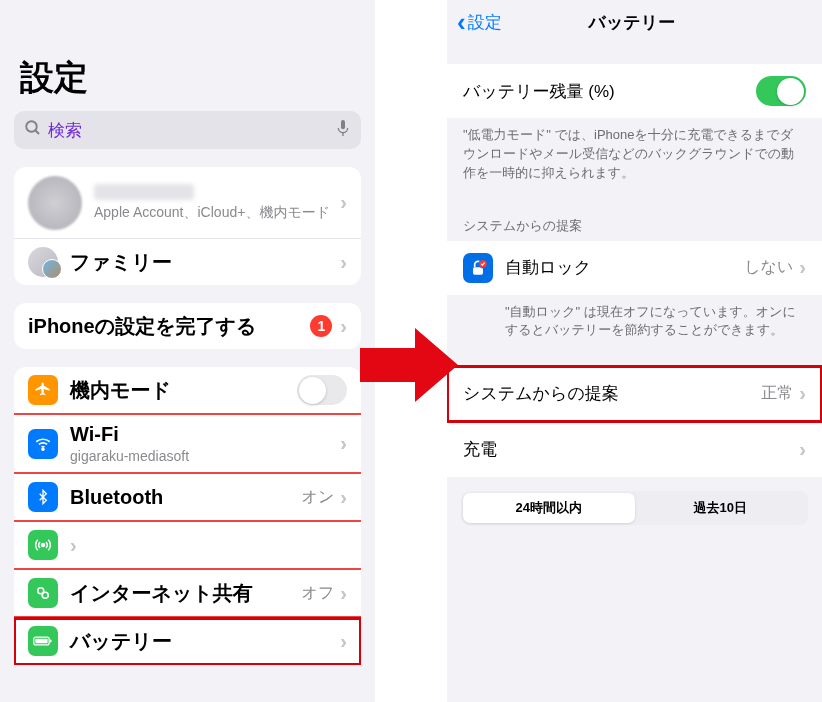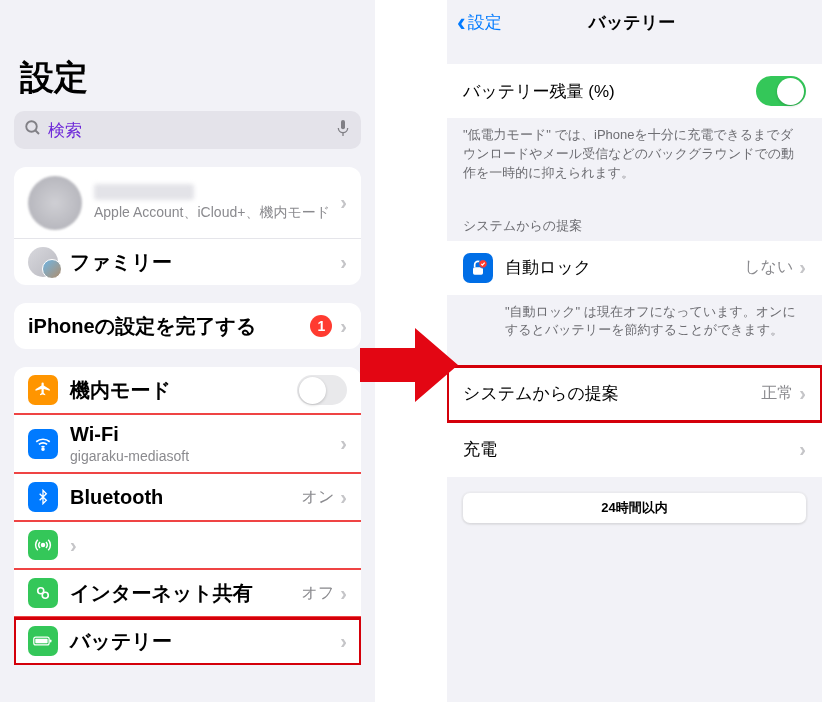--- a/index.html
+++ b/index.html
@@ -245,20 +245,21 @@
         <span class="chev">›</span>
       </div>
       <div class="row" style="padding-top:16px;padding-bottom:16px">
         <div class="label">充電</div>
         <span class="chev">›</span>
       </div>
     </div>
 
     <div class="seg">
       <div class="opt sel">24時間以内</div>
+      <div class="opt">過去10日</div>
     </div>
   </div>
 
   <div class="big-arrow">
     <svg viewBox="0 0 100 90">
         <polygon points="0,28 55,28 55,8 98,45 55,82 55,62 0,62" fill="#e30613"></polygon>
       </svg>
   </div>
 
 </div>

